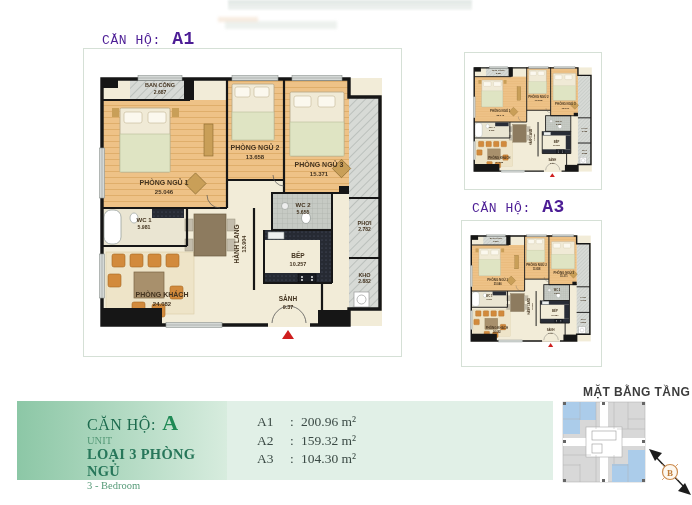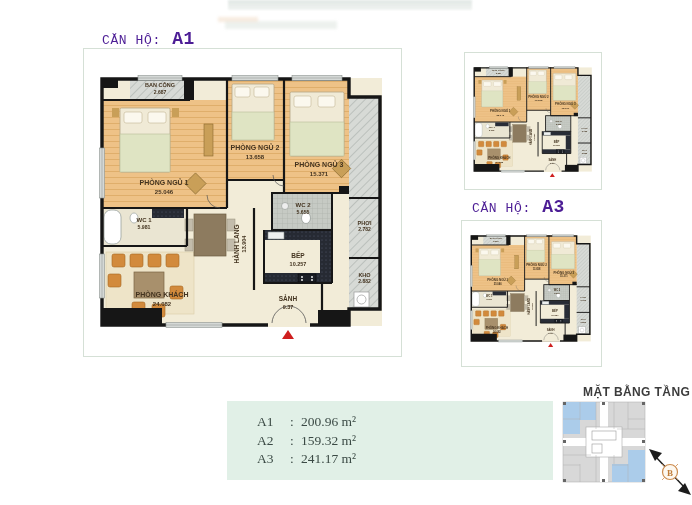--- a/index.html
+++ b/index.html
@@ -553,36 +553,47 @@
         <text x="196" y="251" font-size="5.5">9.37</text>
         <text x="272.5" y="167" font-size="5.5">PHƠI</text>
         <text x="272.5" y="173" font-size="5">2.782</text>
         <text x="272.5" y="219" font-size="5.5">KHO</text>
         <text x="272.5" y="225" font-size="5">2.882</text>
       </g>
     </svg></div>
   </div>
 
   <div id="summary-box">
+    <div id="summary-left">
+      <div id="summary-text">
+        <div class="sum-line1">
+          <span>CĂN HỘ:</span>
+          <span class="big-code">A</span>
+        </div>
+        <div class="sum-unit">UNIT</div>
+        <div class="sum-type">LOẠI 3 PHÒNG NGỦ</div>
+        <div class="sum-type-en">3 - Bedroom</div>
+      </div>
+    </div>
     <div id="summary-right">
       <div id="area-list">
         <div class="area-row">
           <span class="area-code">A1</span>
           <span class="area-sep">:</span>
           <span class="area-val">200.96 m²</span>
         </div>
         <div class="area-row">
           <span class="area-code">A2</span>
           <span class="area-sep">:</span>
           <span class="area-val">159.32 m²</span>
         </div>
         <div class="area-row">
           <span class="area-code">A3</span>
           <span class="area-sep">:</span>
-          <span class="area-val">241.17 m²</span>
+          <span class="area-val">104.30 m²</span>
         </div>
       </div>
     </div>
   </div>
 
   <div id="overview-title">MẶT BẰNG TẦNG</div>
   <svg id="overview-map" viewBox="0 0 84 86" width="84" height="86" xmlns="http://www.w3.org/2000/svg">
     <rect x="1" y="3" width="82" height="80" fill="#d8d8d8" stroke="#b5b5b5" stroke-width="0.6"></rect>
     <path d="M1 3 H34 V21 H18 V35 H1 Z" fill="#abccea"></path>
     <path d="M83 83 H50 V65 H66 V51 H83 Z" fill="#abccea"></path>

